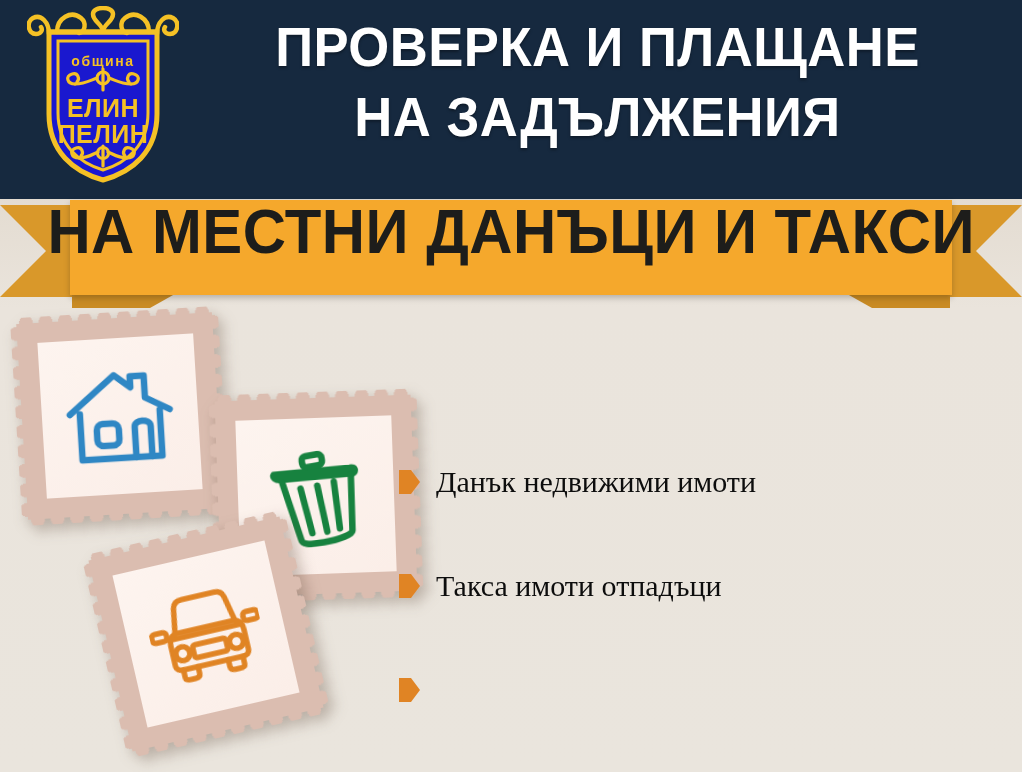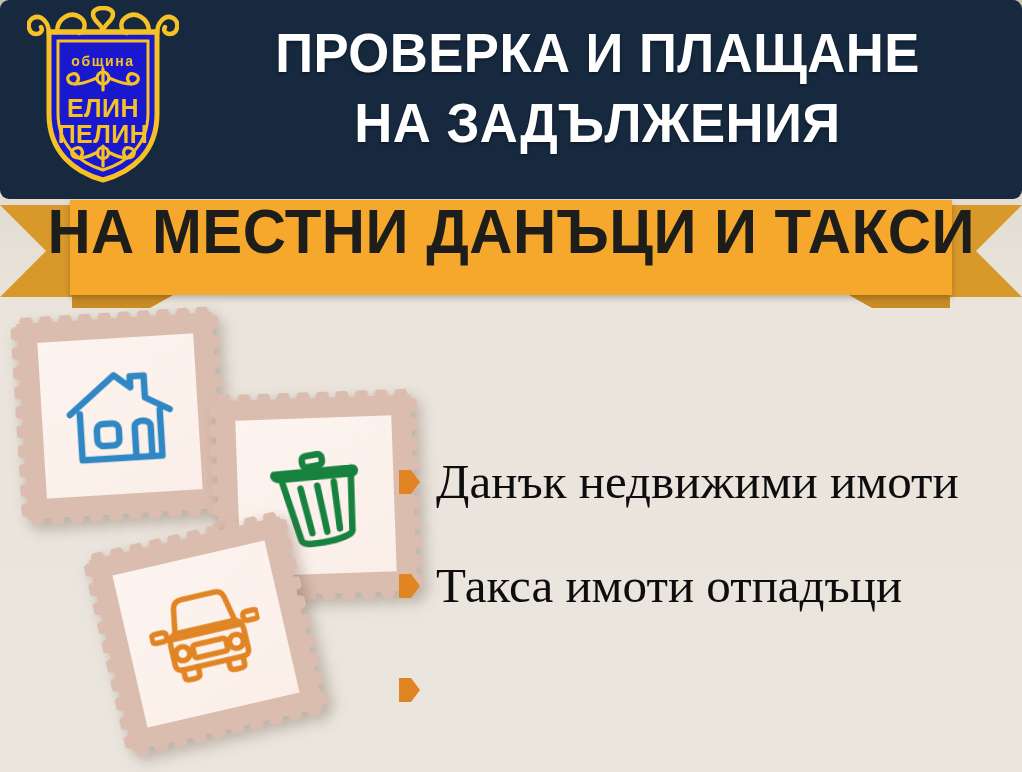--- a/index.html
+++ b/index.html
@@ -20,38 +20,37 @@
 
   
   .header {
     position: absolute;
     left: 0;
     top: 0;
     width: 1022px;
     height: 199px;
     background: #16293f;
     z-index: 5;
-    border-radius: 9px;
   }
 
   
   .crest {
     position: absolute;
     left: 27px;
     top: 6px;
     width: 152px;
     height: 182px;
   }
   .crest svg { display: block; }
 
   
   .title-block {
     position: absolute;
     left: 190px;
-    top: 18px;
+    top: 12px;
     width: 815px;
     text-align: center;
     color: #ffffff;
   }
   .title-line {
     font-family: "Liberation Sans Narrow", "Liberation Sans", sans-serif;
     font-weight: 700;
     font-size: 56px;
     line-height: 70px;
     letter-spacing: 0.5px;
@@ -196,21 +195,21 @@
   }
   .bullet-marker {
     flex: 0 0 auto;
     width: 21px;
     height: 26px;
     margin-right: 16px;
   }
   .bullet-marker svg { display: block; }
   .bullet-label {
     font-family: "Liberation Serif", "DejaVu Serif", serif;
-    font-size: 49px;
+    font-size: 30px;
     line-height: 48px;
     color: #0d0d0d;
     white-space: nowrap;
   }
 </style>
 </head>
 <body>
 
 <div id="poster">
 

